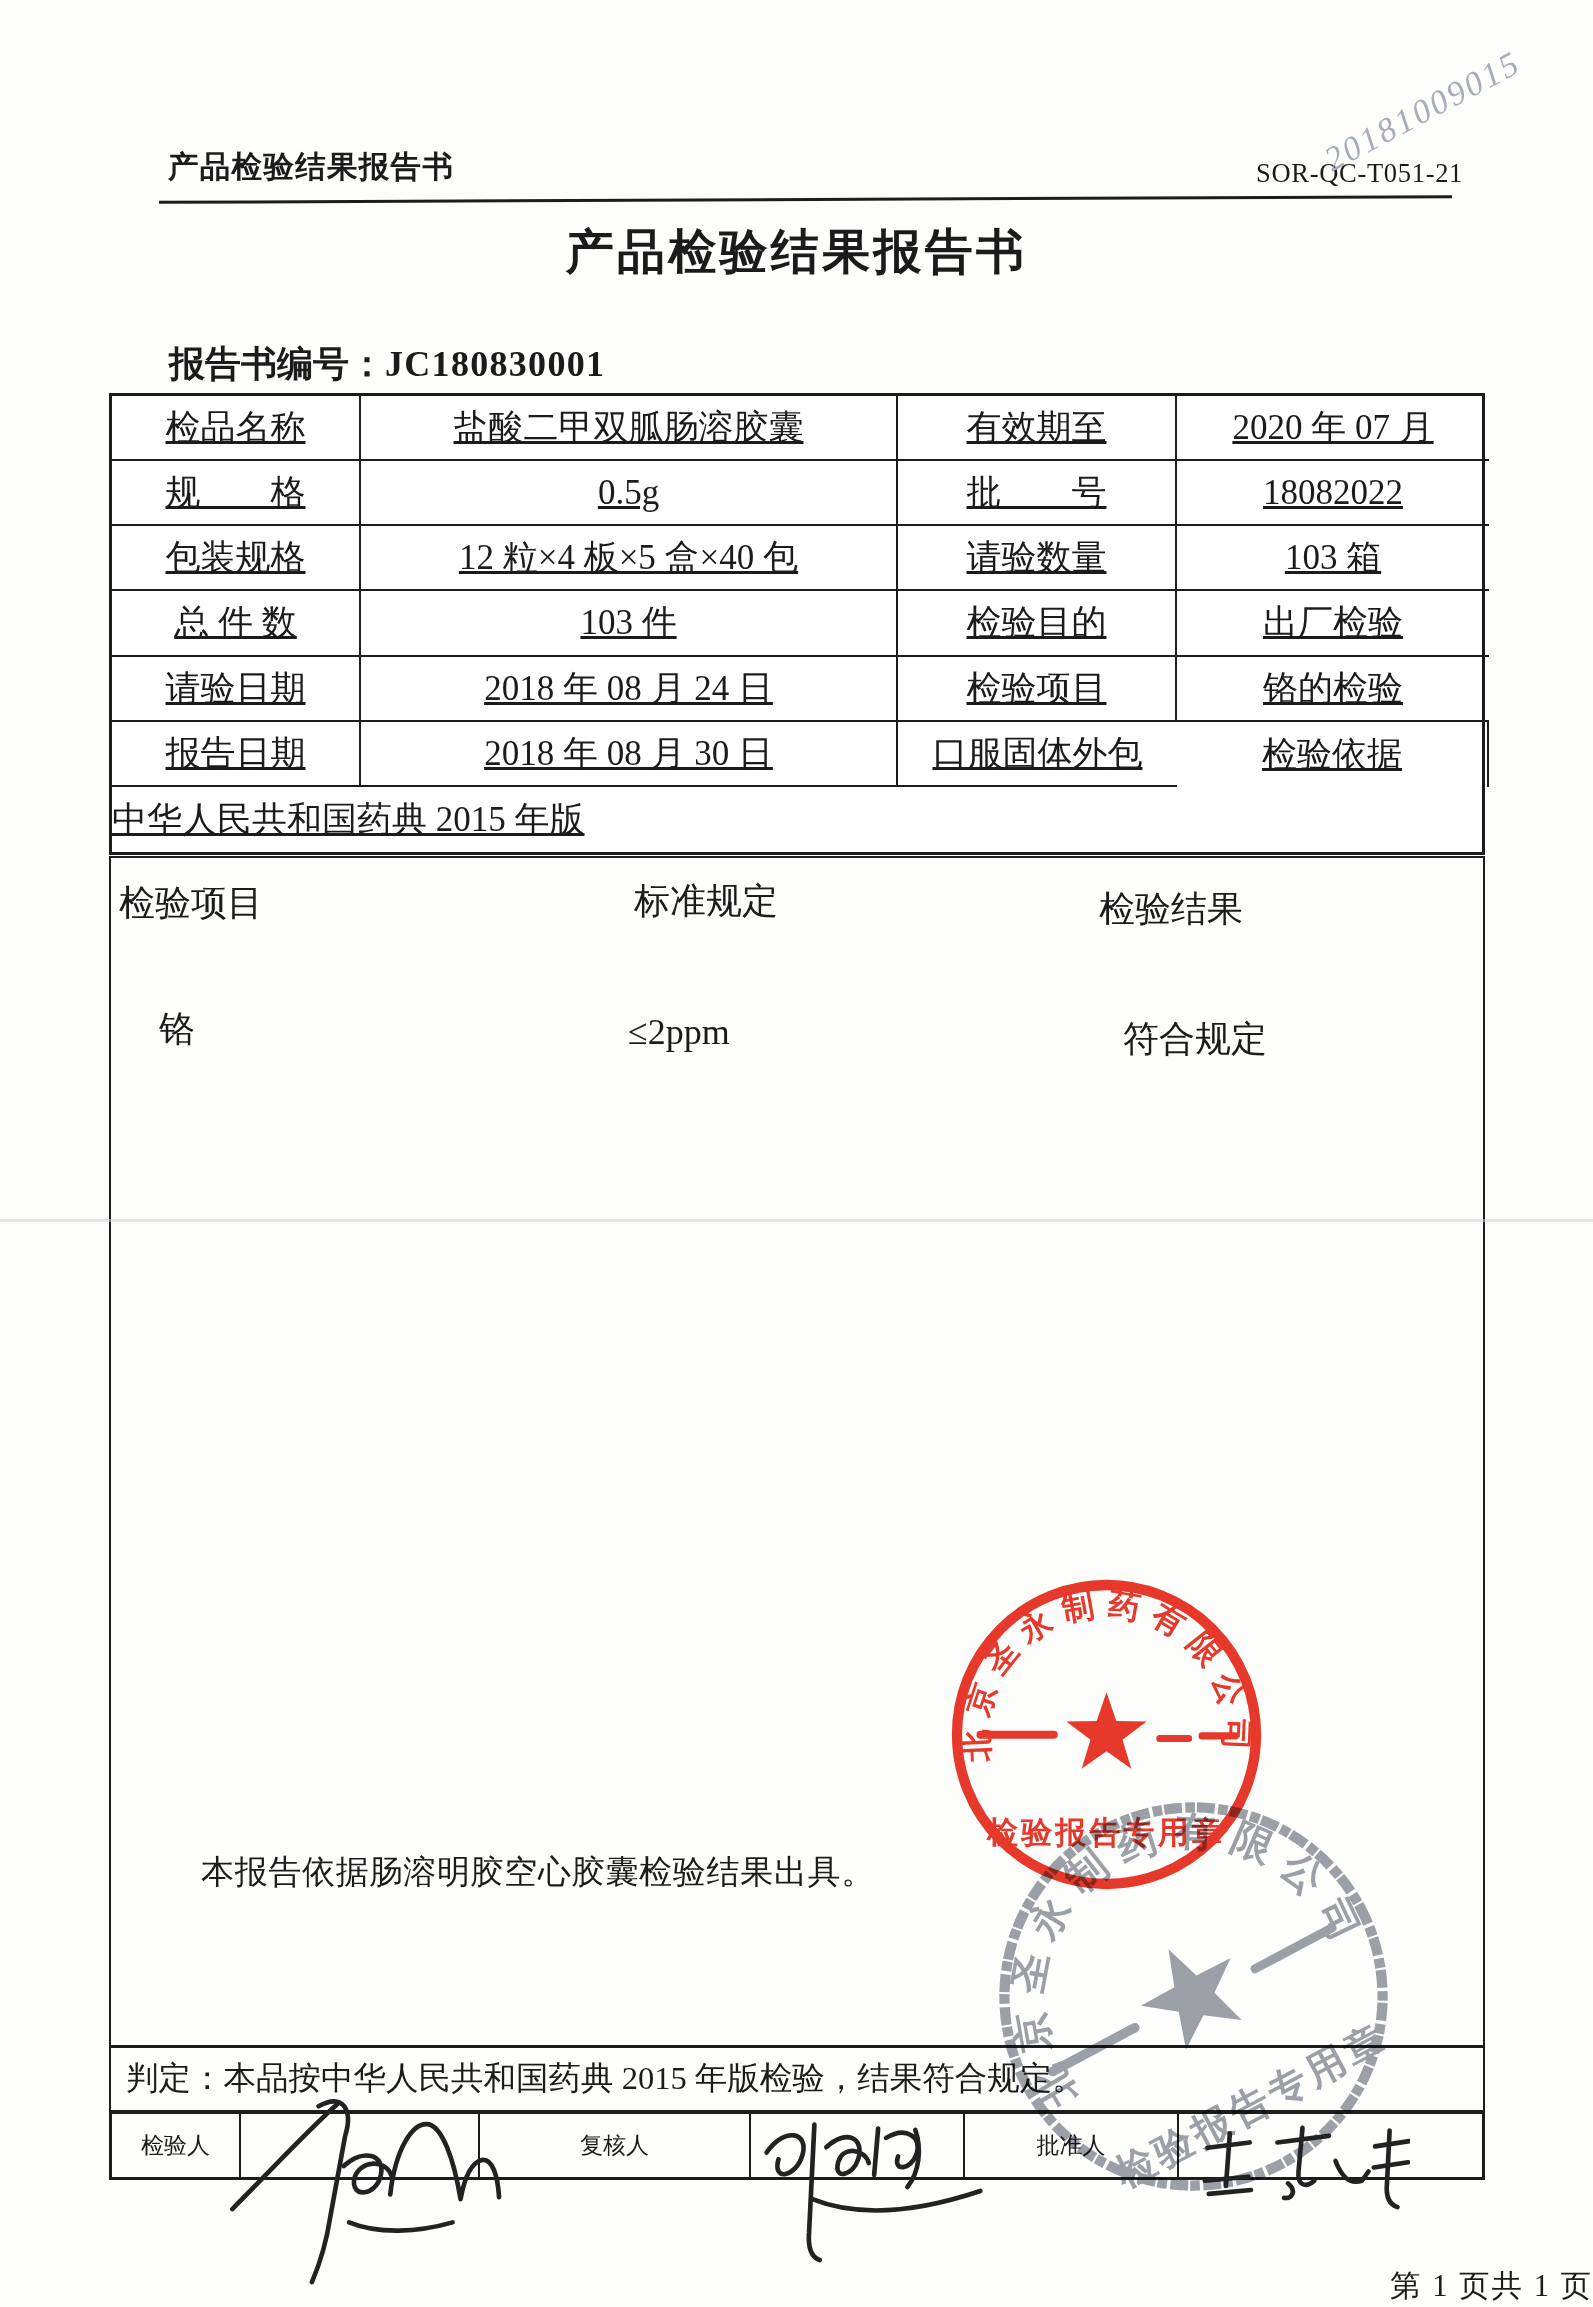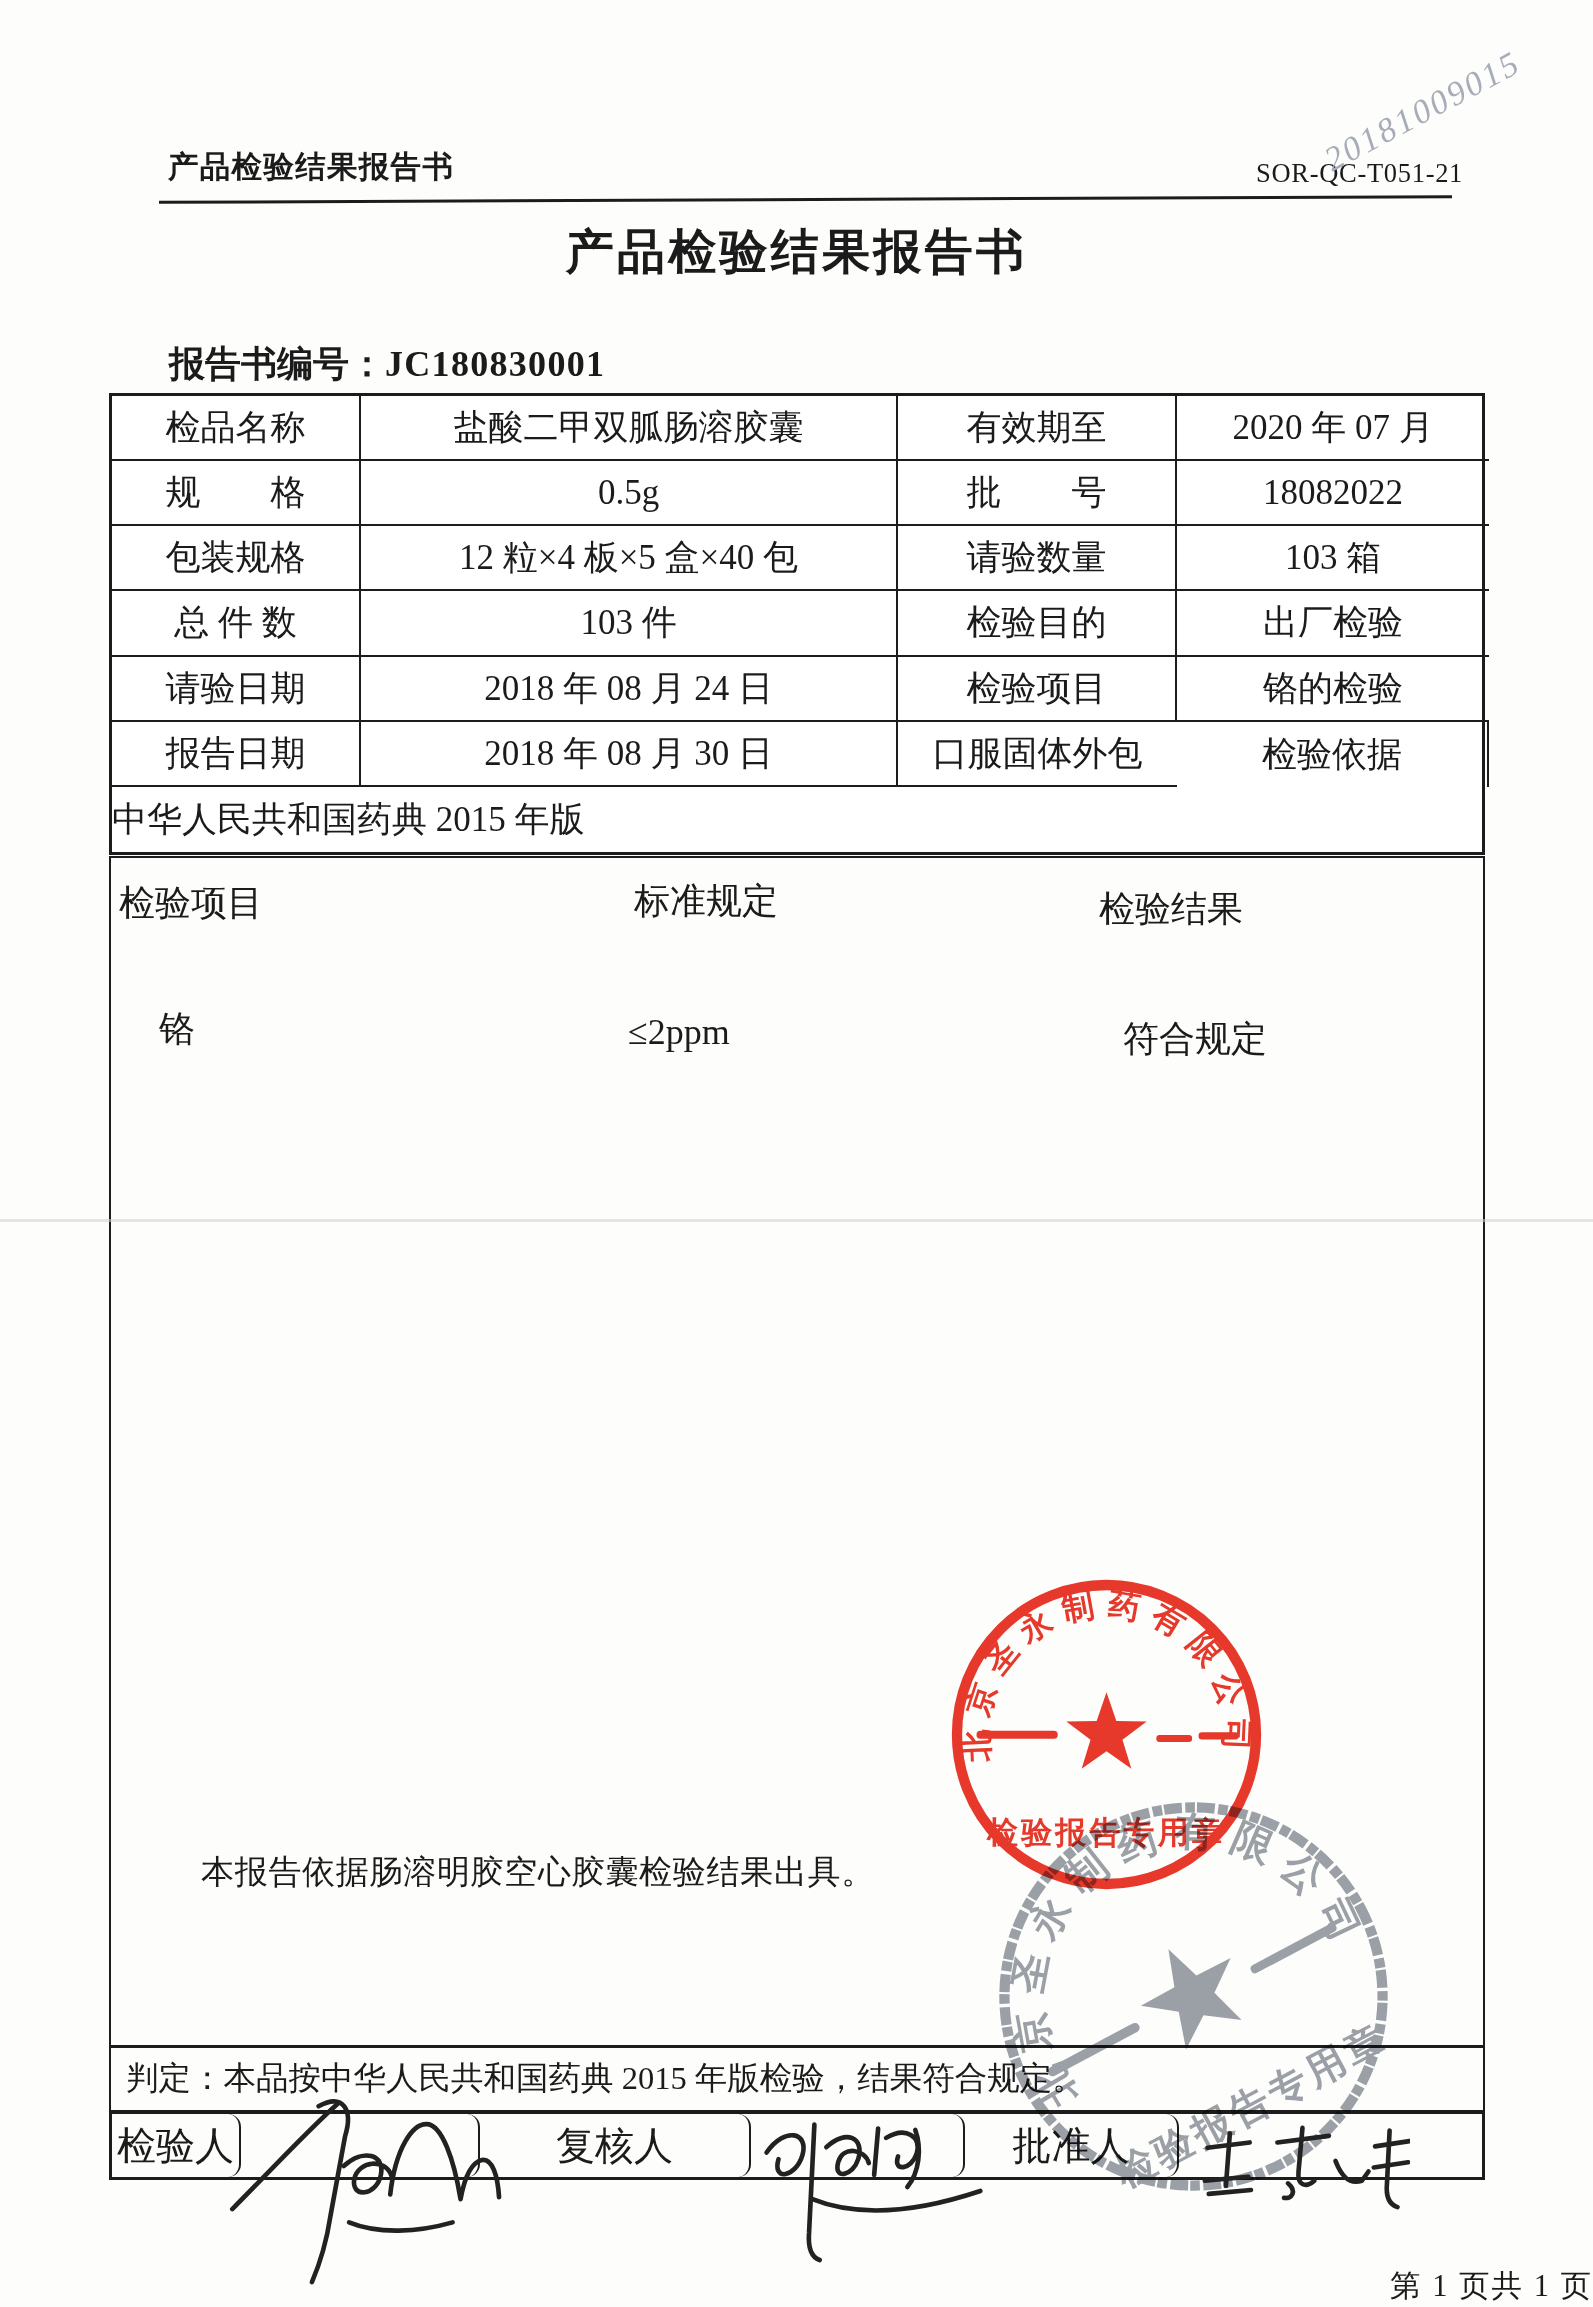--- a/index.html
+++ b/index.html
@@ -40,20 +40,21 @@
     background:#fff;
   }
   .cell{
     border-right:2px solid #1c1c1c;
     border-bottom:2px solid #1c1c1c;
     display:flex;align-items:center;justify-content:center;
     font-size:35px;
     white-space:pre;
     box-sizing:border-box;
     overflow:hidden;
+    text-decoration:underline;
   }
   .cell.lastcol{border-right:none;text-align:right;}
   .cell.lastrow{border-bottom:none;}
   .cell.span3{grid-column:span 3;justify-content:flex-start;}
   
   .results-box{
     left:109px;top:856px;width:1376px;height:1191px;
     border:2.7px solid #1c1c1c;box-sizing:border-box;background:transparent;
   }
   .res-hdr{position:absolute;font-size:36px;}
@@ -76,21 +77,21 @@
   .sign-row{
     left:109px;top:2111px;width:1376px;height:69px;
     display:grid;
     grid-template-columns:129px 239px 271px 214px 214px auto;
     border:3.3px solid #1c1c1c;box-sizing:border-box;
     background:transparent;
   }
   .sign-cell{
     border-right:2px solid #1c1c1c;
     display:flex;align-items:center;justify-content:center;
-    font-size:39px;white-space:pre;box-sizing:border-box;border-radius:13px;
+    font-size:23px;white-space:pre;box-sizing:border-box;
   }
   .sign-cell.sig{border-right:2px solid #1c1c1c;}
   .sign-cell.last{border-right:none;}
   .footer{left:0;top:2266px;width:100%;text-align:right;font-size:30.5px;letter-spacing:2px;}
   
   .stamp{mix-blend-mode:multiply;}
   .red-stamp{left:944px;top:1572px;}
   .gray-stamp{left:988px;top:1791px;transform:rotate(-28deg);opacity:.85;}
   .sigsvg{z-index:6;}
   .sig1{left:219px;top:2083px;}

